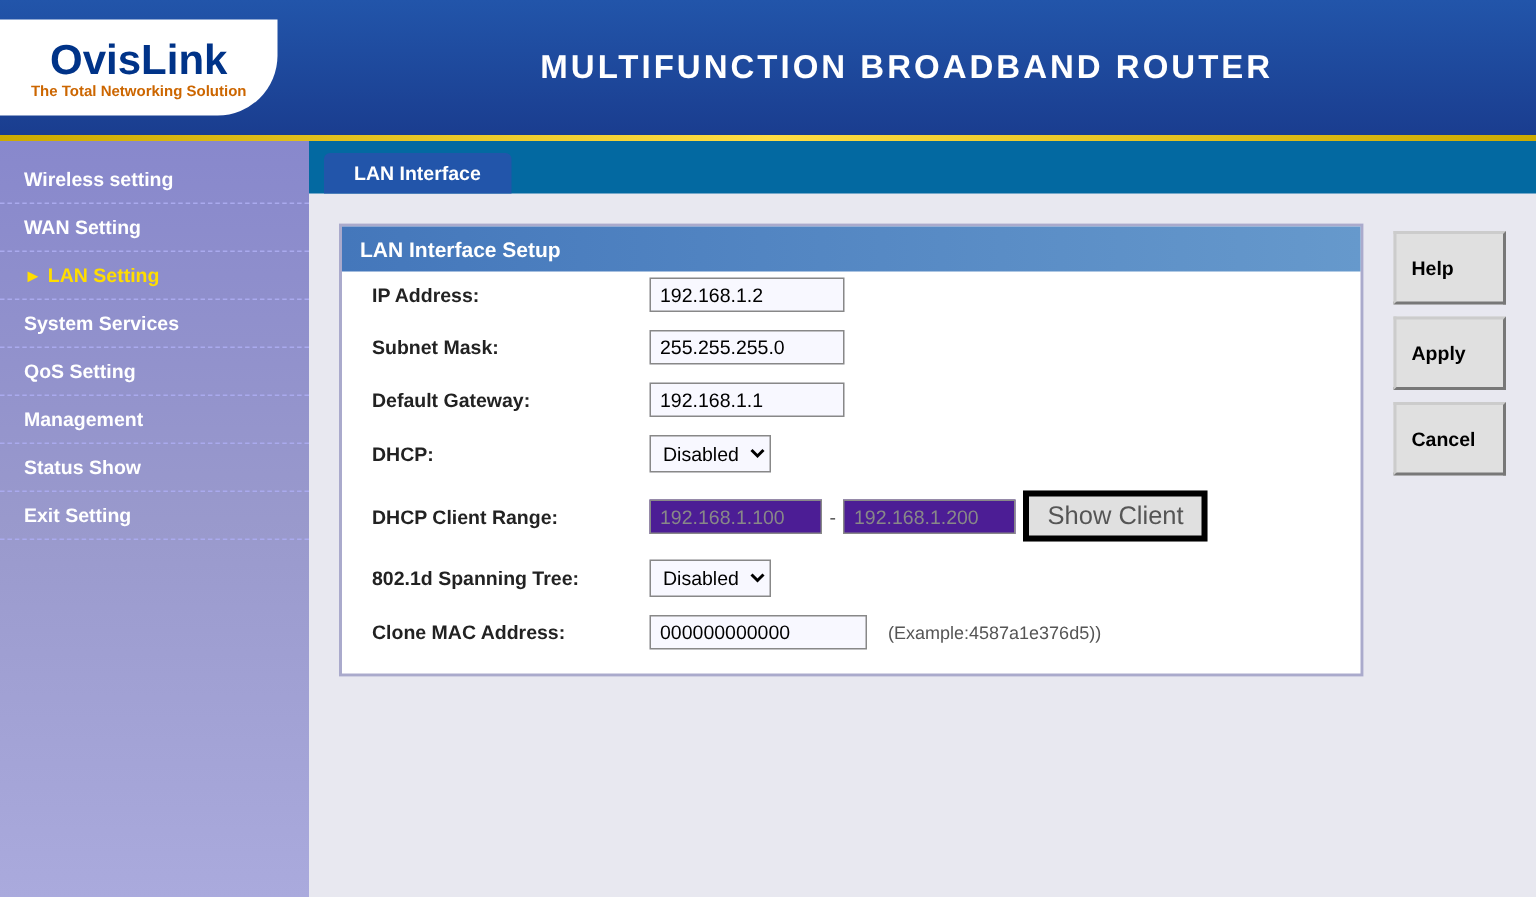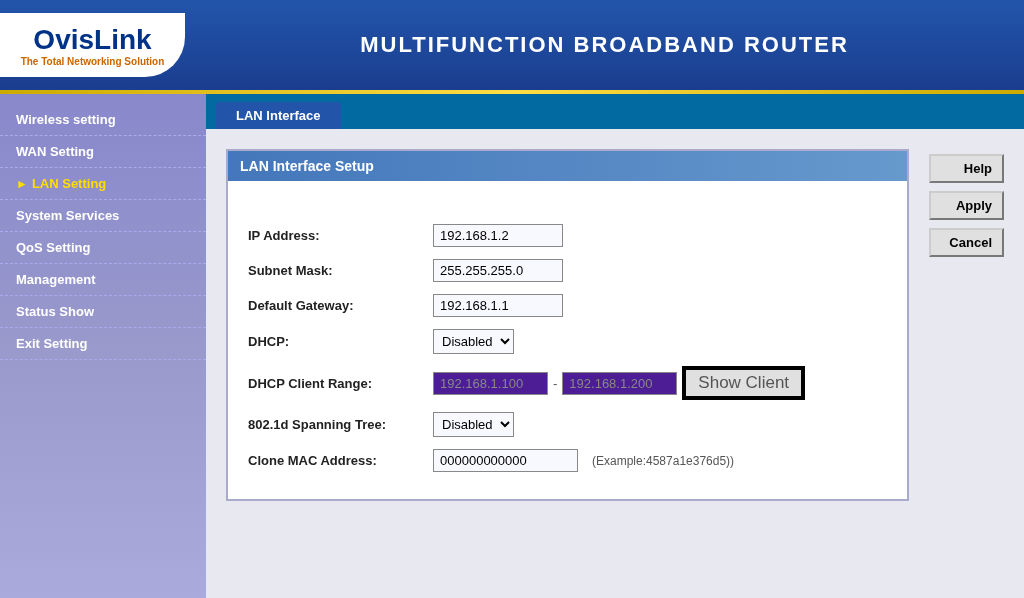--- a/index.html
+++ b/index.html
@@ -120,22 +120,21 @@
       background: white;
     }
     .form-header {
       background: linear-gradient(to right, #4477bb, #6699cc);
       color: white;
       font-weight: bold;
       padding: 7px 12px;
       font-size: 14px;
     }
     .form-body {
-      padding: 15px 20px;
-      margin-top: 28px;
+      padding: 4px 20px;
     }
     .form-row {
       display: flex;
       align-items: center;
       margin-bottom: 12px;
       gap: 10px;
     }
     .form-label {
       width: 175px;
       font-weight: bold;
@@ -184,27 +183,27 @@
 
     
     .btn-panel {
       display: flex;
       flex-direction: column;
       gap: 8px;
       padding-top: 5px;
     }
     .btn-action {
       width: 75px;
-      padding: 5px 10px;
+      padding: 15px 10px;
       font-size: 13px;
       font-weight: bold;
       cursor: pointer;
       border: 2px outset #ccc;
       background: #e0e0e0;
-      text-align: right;
+      text-align: left;
     }
   </style>
 </head>
 <body>
 
 <div class="header">
   <div class="logo-area">
     <div class="logo-text">
       <span>Ovis</span><span style="color:#003388">Link</span>
     </div>

